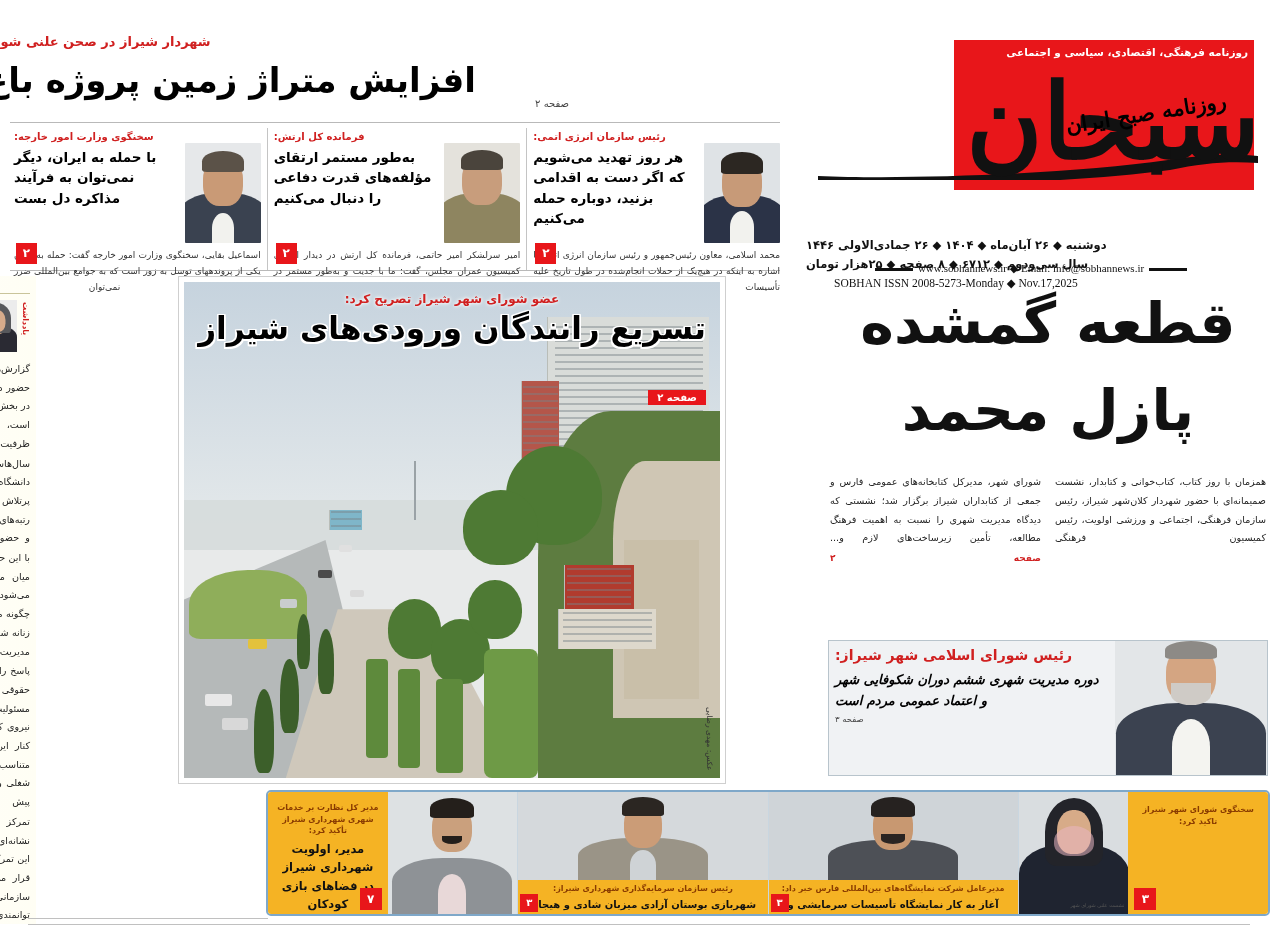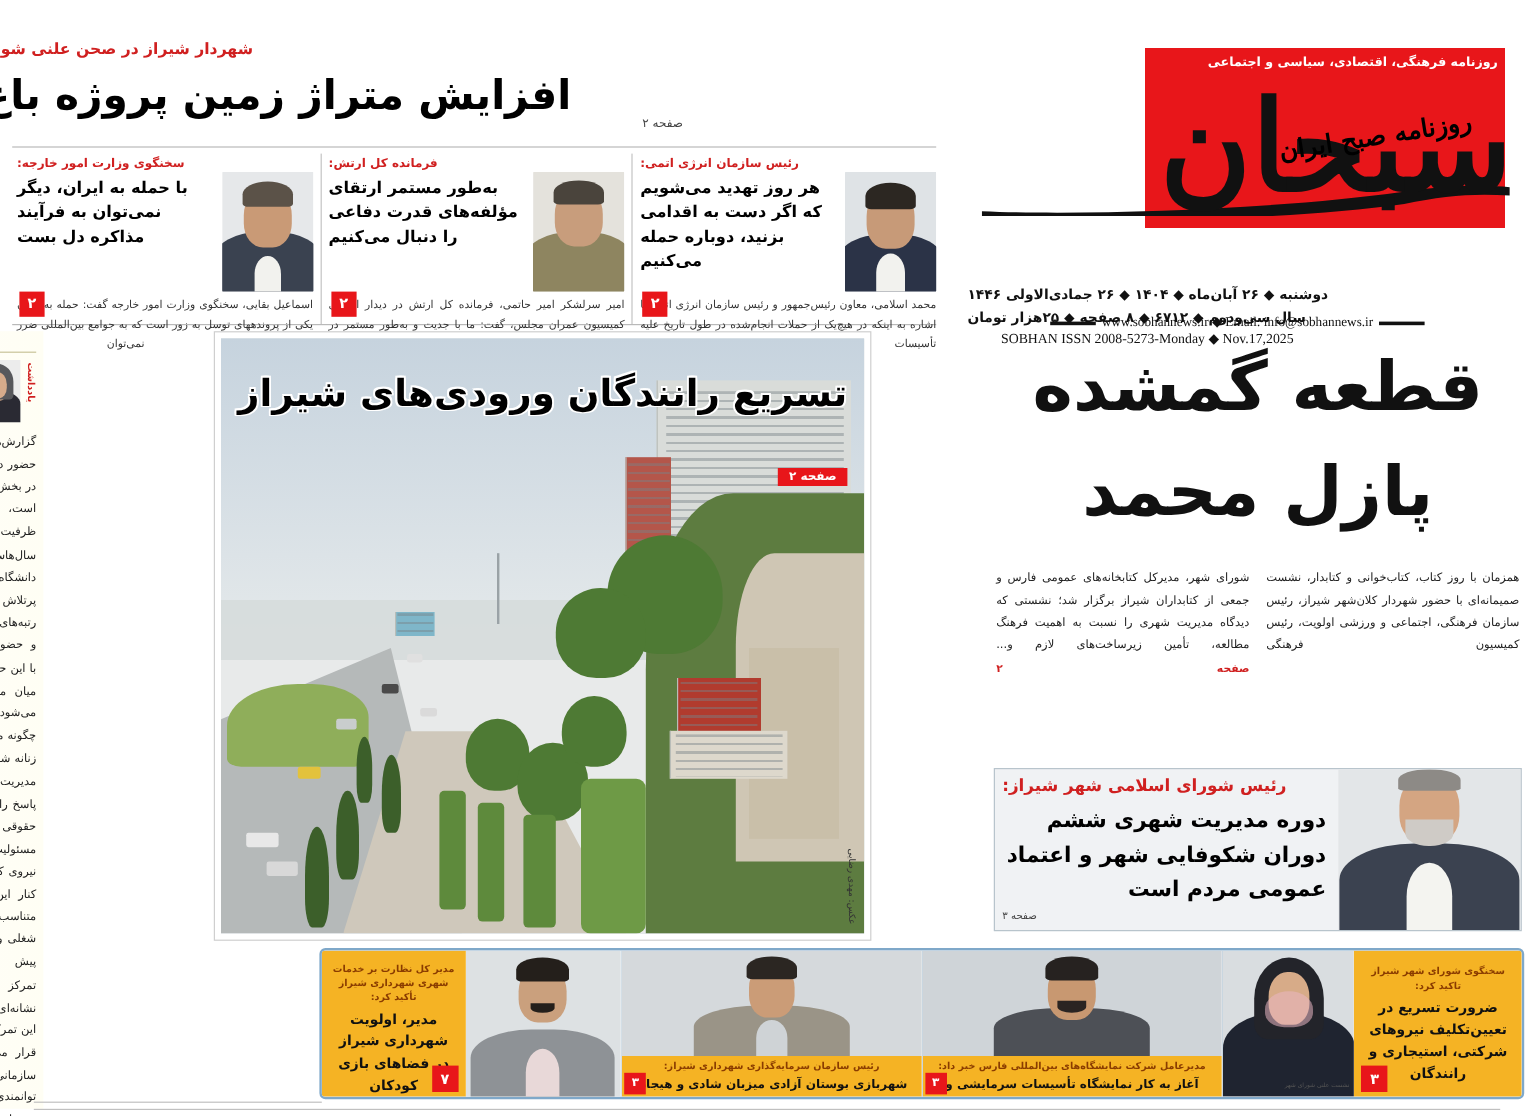--- a/index.html
+++ b/index.html
@@ -86,21 +86,21 @@
   .feat-title{font-size:57px;font-weight:bold;line-height:1.38;text-align:center;color:#111;
               letter-spacing:-1px;margin-top:8px;}
   .feat-cols{display:flex;direction:rtl;gap:14px;margin-top:24px;padding:0 4px;}
   .feat-col{flex:1;font-size:9.6px;line-height:1.95;text-align:justify;text-align-last:justify;color:#222;}
   .feat-page{color:#d02020;font-size:9px;font-weight:bold;text-align:left;margin-top:2px;}
 
   .quote-box{position:absolute;left:2px;top:364px;width:440px;height:136px;border:1px solid #b8c4cc;
              background:#f0f2f4;box-sizing:border-box;display:flex;direction:rtl;overflow:hidden;}
   .qb-txt{flex:1;padding:6px 10px 0 6px;min-width:0;}
   .qb-kicker{color:#d02020;font-size:14px;font-weight:bold;text-align:left;}
-  .qb-title{font-size:18px;font-weight:bold;line-height:1.62;text-align:right;margin-top:6px;color:#000;}
+  .qb-title{font-size:13px;font-weight:bold;line-height:1.62;text-align:left;margin-top:6px;color:#000;font-style:italic;}
   .qb-page{font-size:8.5px;color:#444;text-align:left;margin-top:3px;}
   .qb-photo{width:152px;height:100%;flex:none;position:relative;overflow:hidden;}
 
   
   .bottom-strip{position:absolute;left:266px;top:790px;width:1004px;height:126px;
                 border:2px solid #7fa8c9;border-radius:5px;background:#fff;display:flex;direction:rtl;
                 box-sizing:border-box;overflow:hidden;}
   .bs-item{flex:1;position:relative;display:flex;direction:rtl;overflow:hidden;}
   .bs-item + .bs-item{border-right:1px solid #c9d6e0;}
   .bs-photo{position:relative;overflow:hidden;flex:none;}
@@ -310,20 +310,21 @@
           <div class="sc-grass" style="left:56%;top:74%;width:10%;height:26%;background:#6e9a46;border-radius:8px;"></div>
           <div class="sc-car" style="left:4%;top:83%;width:5%;height:2.4%;background:#e8e8e8;"></div>
           <div class="sc-car" style="left:7%;top:88%;width:5%;height:2.4%;background:#d8d8d8;"></div>
           <div class="sc-car" style="left:12%;top:72%;width:3.4%;height:2%;background:#e3c23c;"></div>
           <div class="sc-car" style="left:18%;top:64%;width:3%;height:1.8%;background:#c9cdcd;"></div>
           <div class="sc-car" style="left:25%;top:58%;width:2.6%;height:1.6%;background:#4a4a4a;"></div>
           <div class="sc-car" style="left:31%;top:62%;width:2.6%;height:1.6%;background:#dadada;"></div>
           <div class="sc-car" style="left:29%;top:53%;width:2.4%;height:1.4%;background:#e0e0e0;"></div>
           <div class="sc-bldg" style="left:27%;top:46%;width:6%;height:4%;background:#7fb6c9;"></div>
         </div>
+        <div class="ph-kicker">عضو شورای شهر شیراز تصریح کرد:</div>
         <div class="ph-title">تسریع رانندگان ورودی‌های شیراز</div>
         <div class="ph-badge">صفحه ۲</div>
         <div class="ph-credit">عکس: مهدی رضایی</div>
       </div>
     </div>
 
     <div class="feature">
       <div class="feat-title">قطعه گمشده</div>
       <div class="feat-title">پازل محمد</div>
       <div class="feat-cols">
@@ -365,21 +366,20 @@
           <div class="pf-body" style="bottom:0;width:110px;height:70px;background:#1f2430"></div>
           <div class="pf-head" style="top:14px;width:40px;height:50px;background:#d7ab88"></div>
           <div class="pf-hair" style="top:6px;width:58px;height:68px;background:#23242a;border-radius:52% 52% 20% 20%;"></div>
           <div class="pf-head" style="top:18px;width:34px;height:44px;background:#d7ab88"></div>
           <div style="position:absolute;left:50%;transform:translateX(-50%);top:34px;width:40px;height:30px;border-radius:50% 50% 40% 40%;background:#e9b7c2;opacity:.55;"></div>
           <div style="position:absolute;right:4px;bottom:6px;font-size:5px;color:#555;">نشست علنی شورای شهر</div>
         </div>
       </div>
       <div class="bs-panel">
         <div class="bs-kicker">سخنگوی شورای شهر شیراز تاکید کرد:</div>
-        <div class="bs-title">ضرورت تسریع در تعیین‌تکلیف نیروهای شرکتی، استیجاری و رانندگان</div>
         <div class="bs-badge">۳</div>
       </div>
     </div>
 
     <div class="bs-item lay-b">
       <div class="bs-photo">
         <div class="pf">
             <div class="pf-bg" style="background:#cfd4d8"></div>
           <div class="pf-body" style="bottom:0;width:130px;height:40px;background:#4d5056"></div>
           <div class="pf-head" style="top:10px;width:40px;height:48px;background:#c89871"></div>

